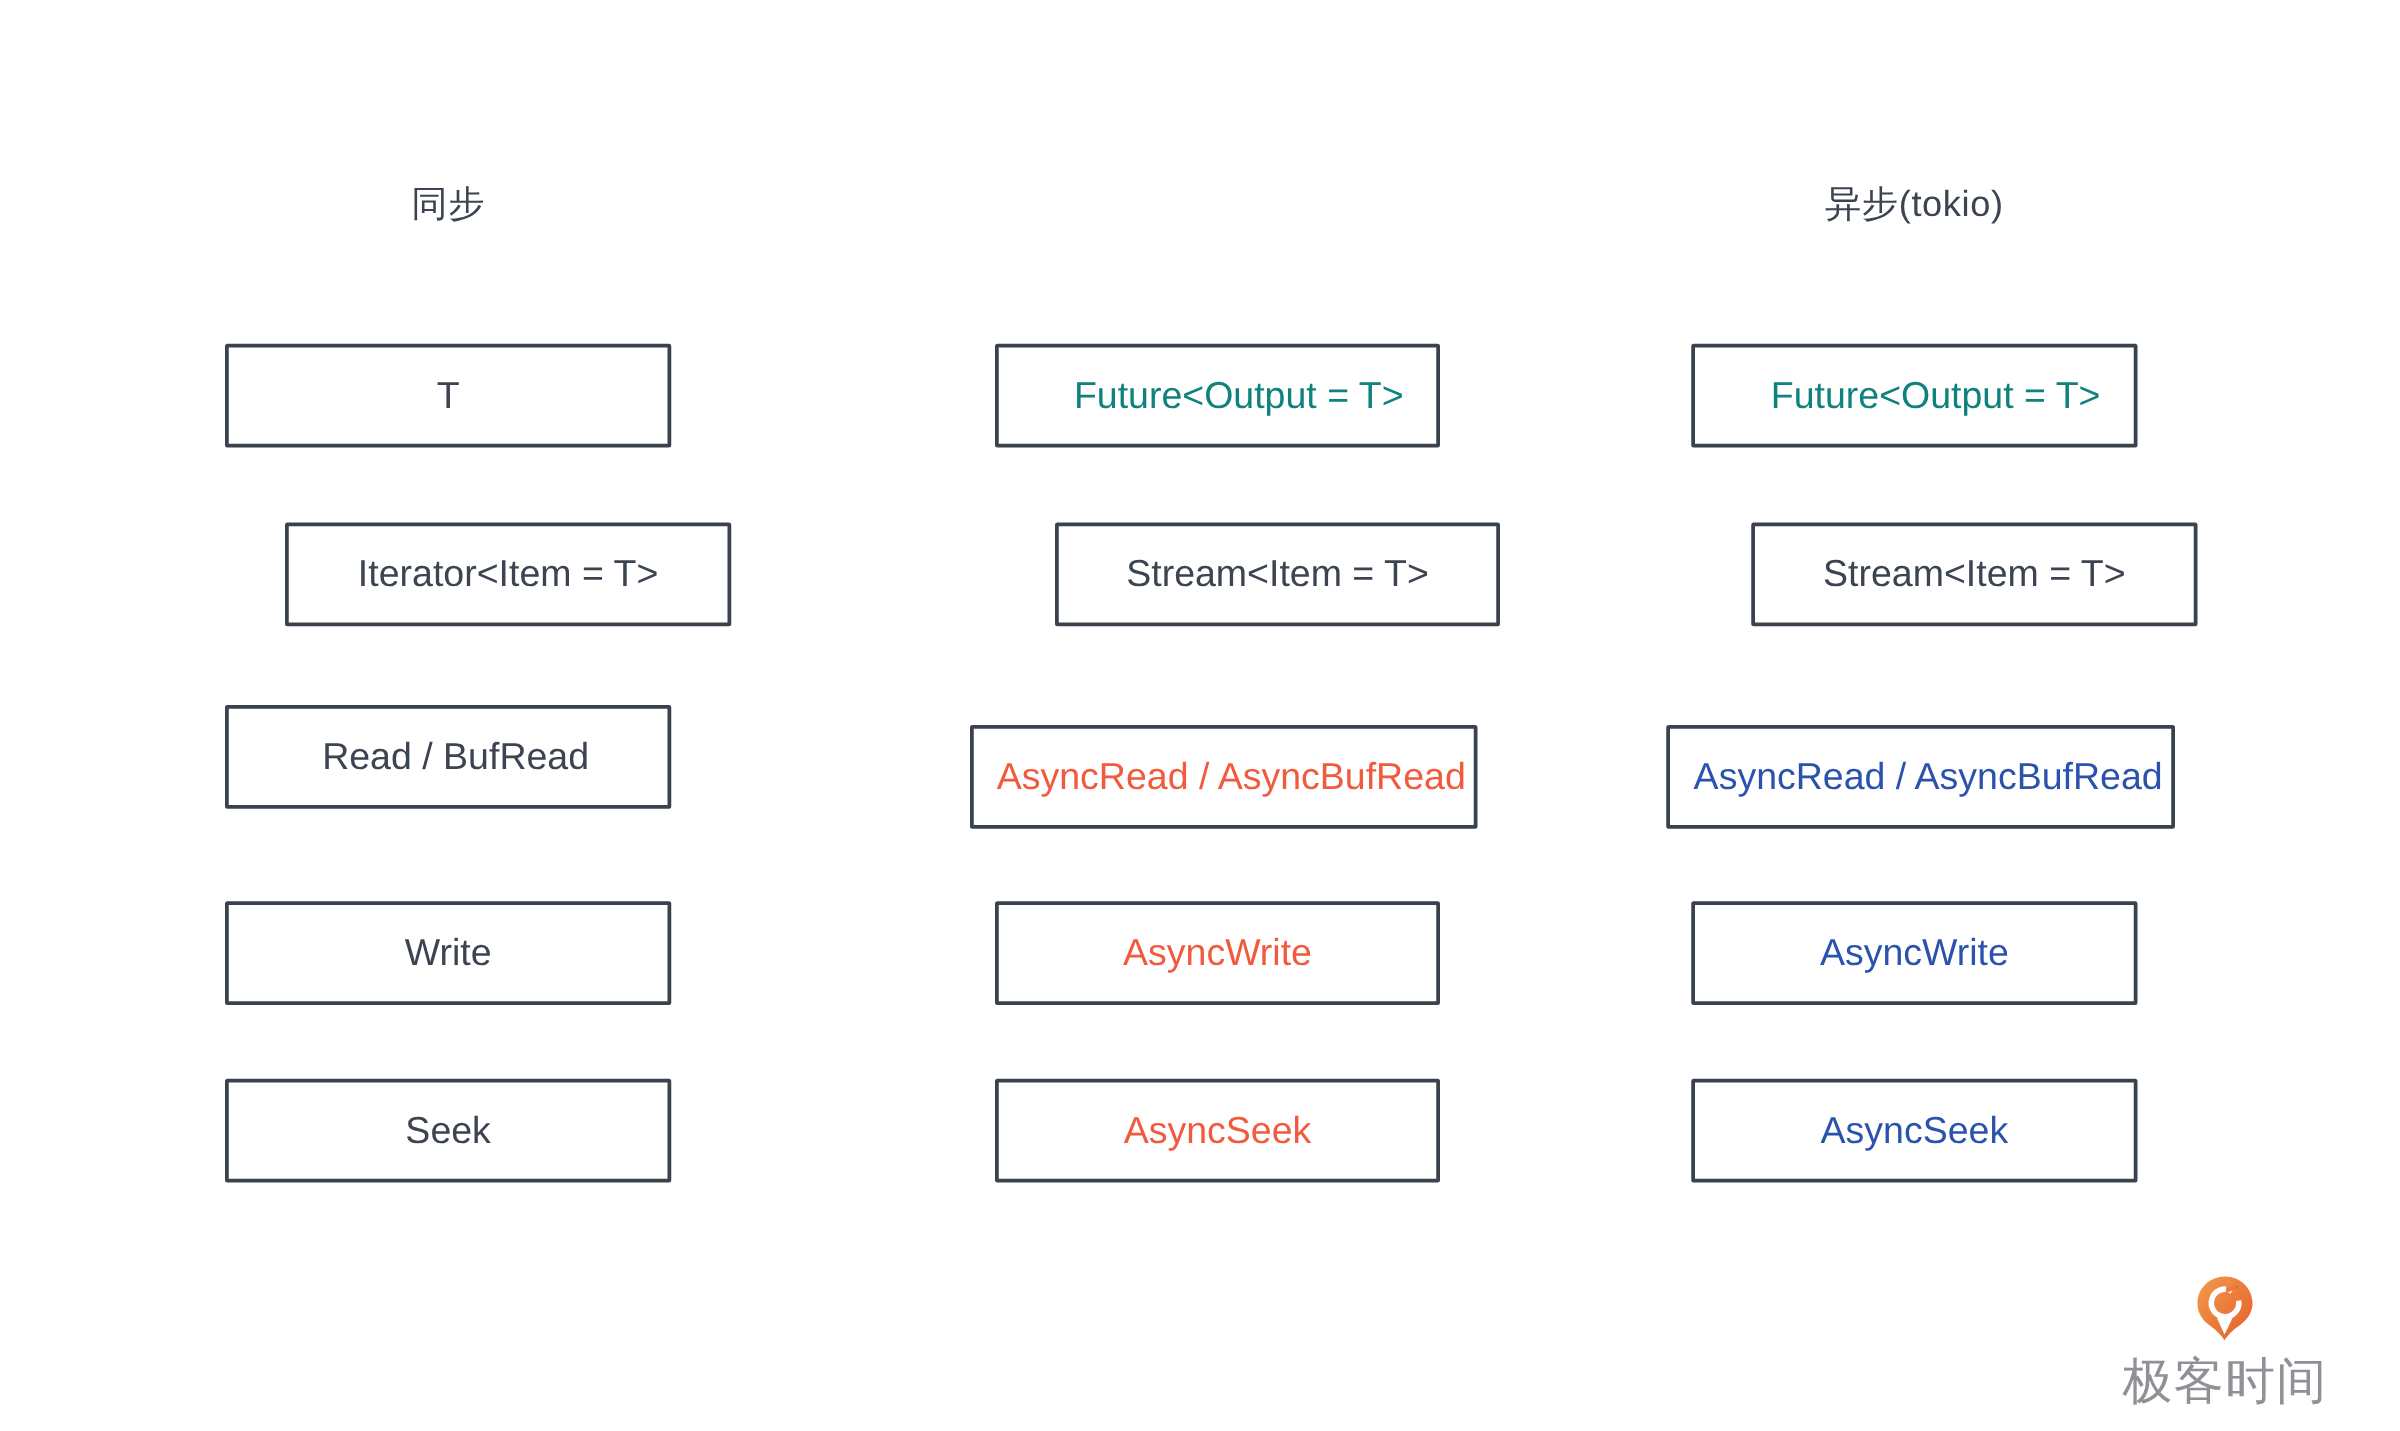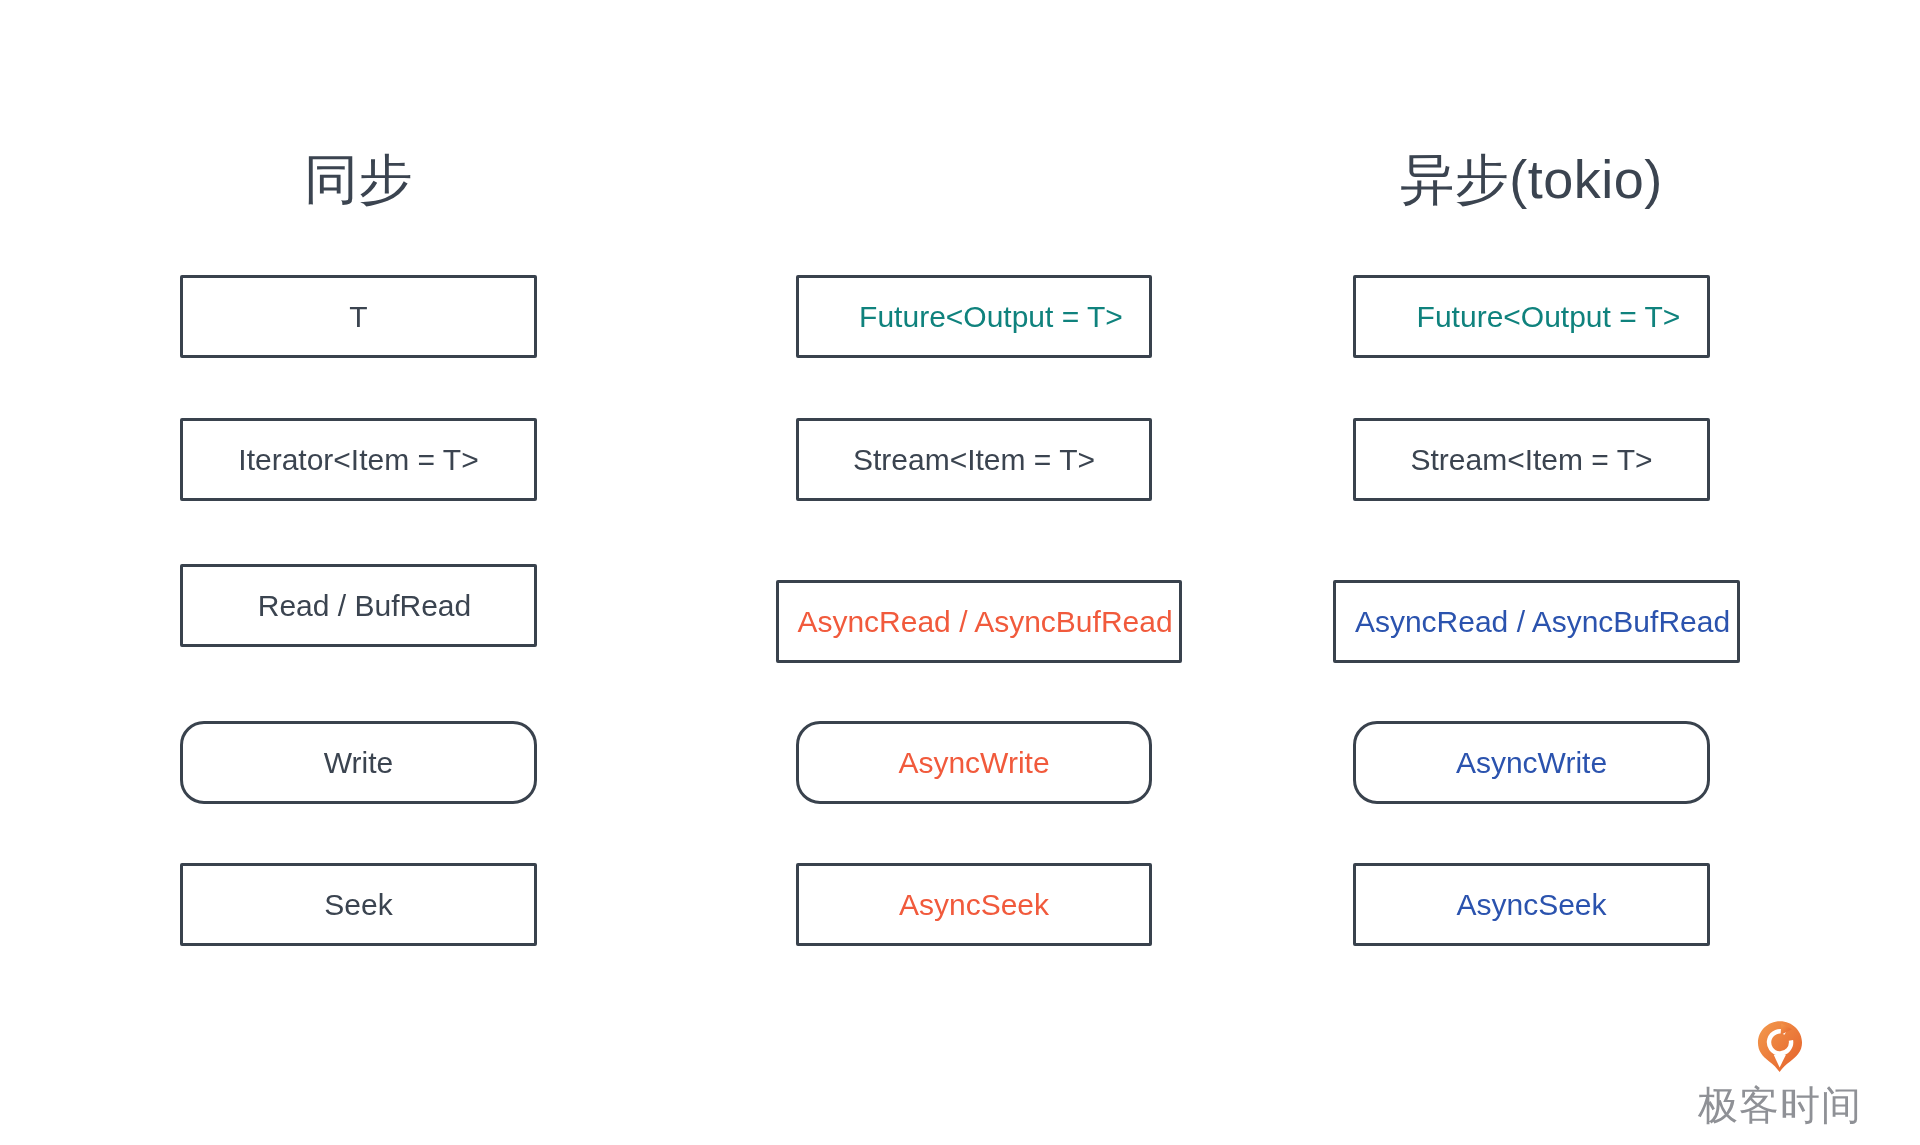--- a/index.html
+++ b/index.html
@@ -12,40 +12,40 @@
   .canvas { position: absolute; inset: 0; background: #ffffff; }
 
   .col { position: absolute; top: 0; height: 100%; }
   .col-sync   { left: 180px;  width: 357px; }
   .col-fut    { left: 796px;  width: 356px; }
   .col-tokio  { left: 1353px; width: 357px; }
 
   .col-header {
     position: absolute; top: 148px; left: 0; right: 0;
     text-align: center;
-    font-size: 54px; line-height: 1.15;
+    font-size: 29px; line-height: 1.15;
     color: var(--dark);
     letter-spacing: 0.5px;
   }
 
   .box {
     position: absolute; left: 0; width: 100%; height: 83px;
     background: #ffffff;
     border: 3px solid var(--border);
     border-radius: 2px;
     display: flex; align-items: center; justify-content: center;
     font-size: 30px;
     white-space: nowrap;
   }
   .box.wide { left: -20px; width: calc(100% + 50px); margin-top: 16px; }
 
   .r1 { top: 275px; }
-  .r2 { top: 418px; }
+  .r2 { top: 418px; margin-left: 48px; }
   .r3 { top: 564px; padding-left: 12px; }
-  .r4 { top: 721px; border-radius: 24px; }
+  .r4 { top: 721px; }
   .r5 { top: 863px; }
 
   .c-dark   { color: var(--dark); }
   .c-teal   { color: var(--teal); padding-left: 34px; }
   .c-orange { color: var(--orange); }
   .c-blue   { color: var(--blue); }
 
   .logo {
     position: absolute; top: 1020px; right: 58px;
     display: flex; align-items: center; gap: 11px; flex-direction: column;

